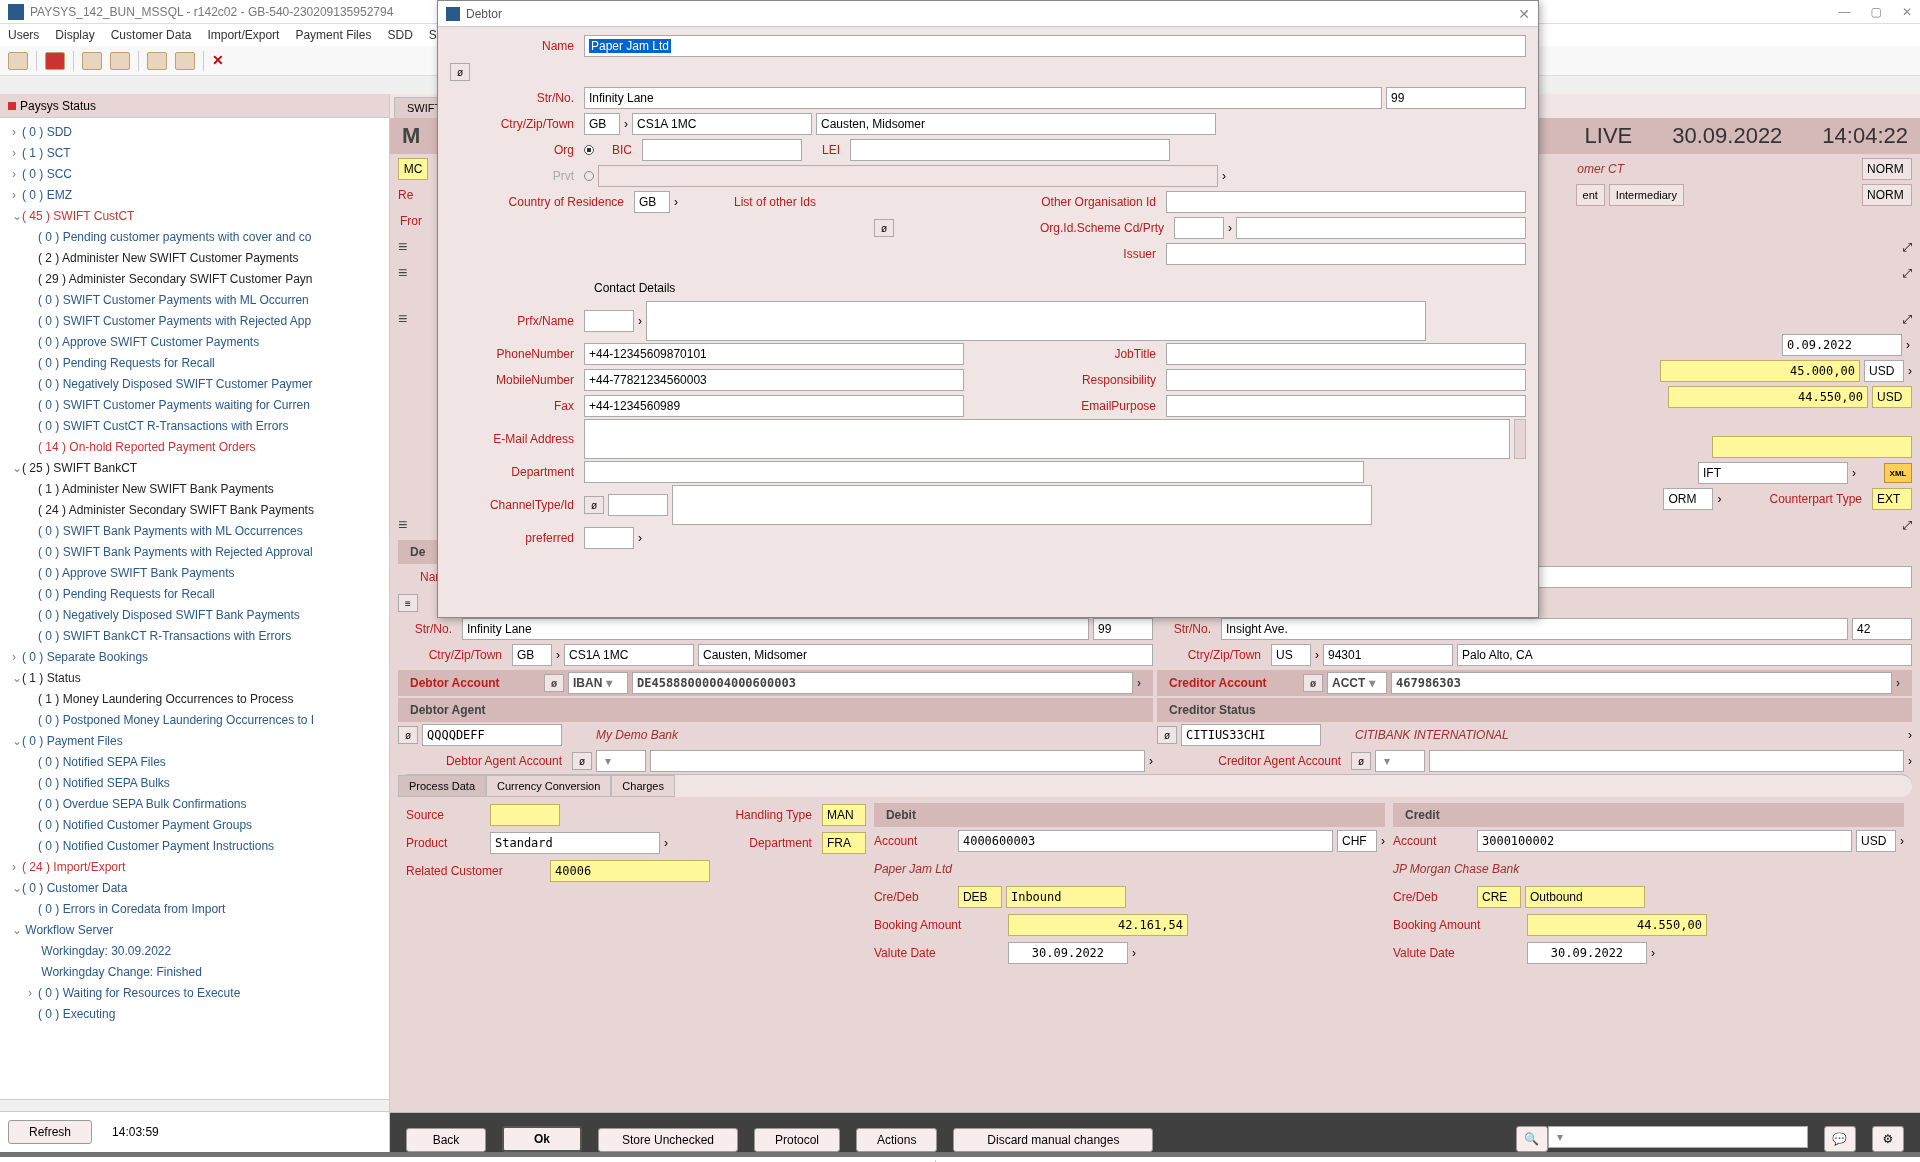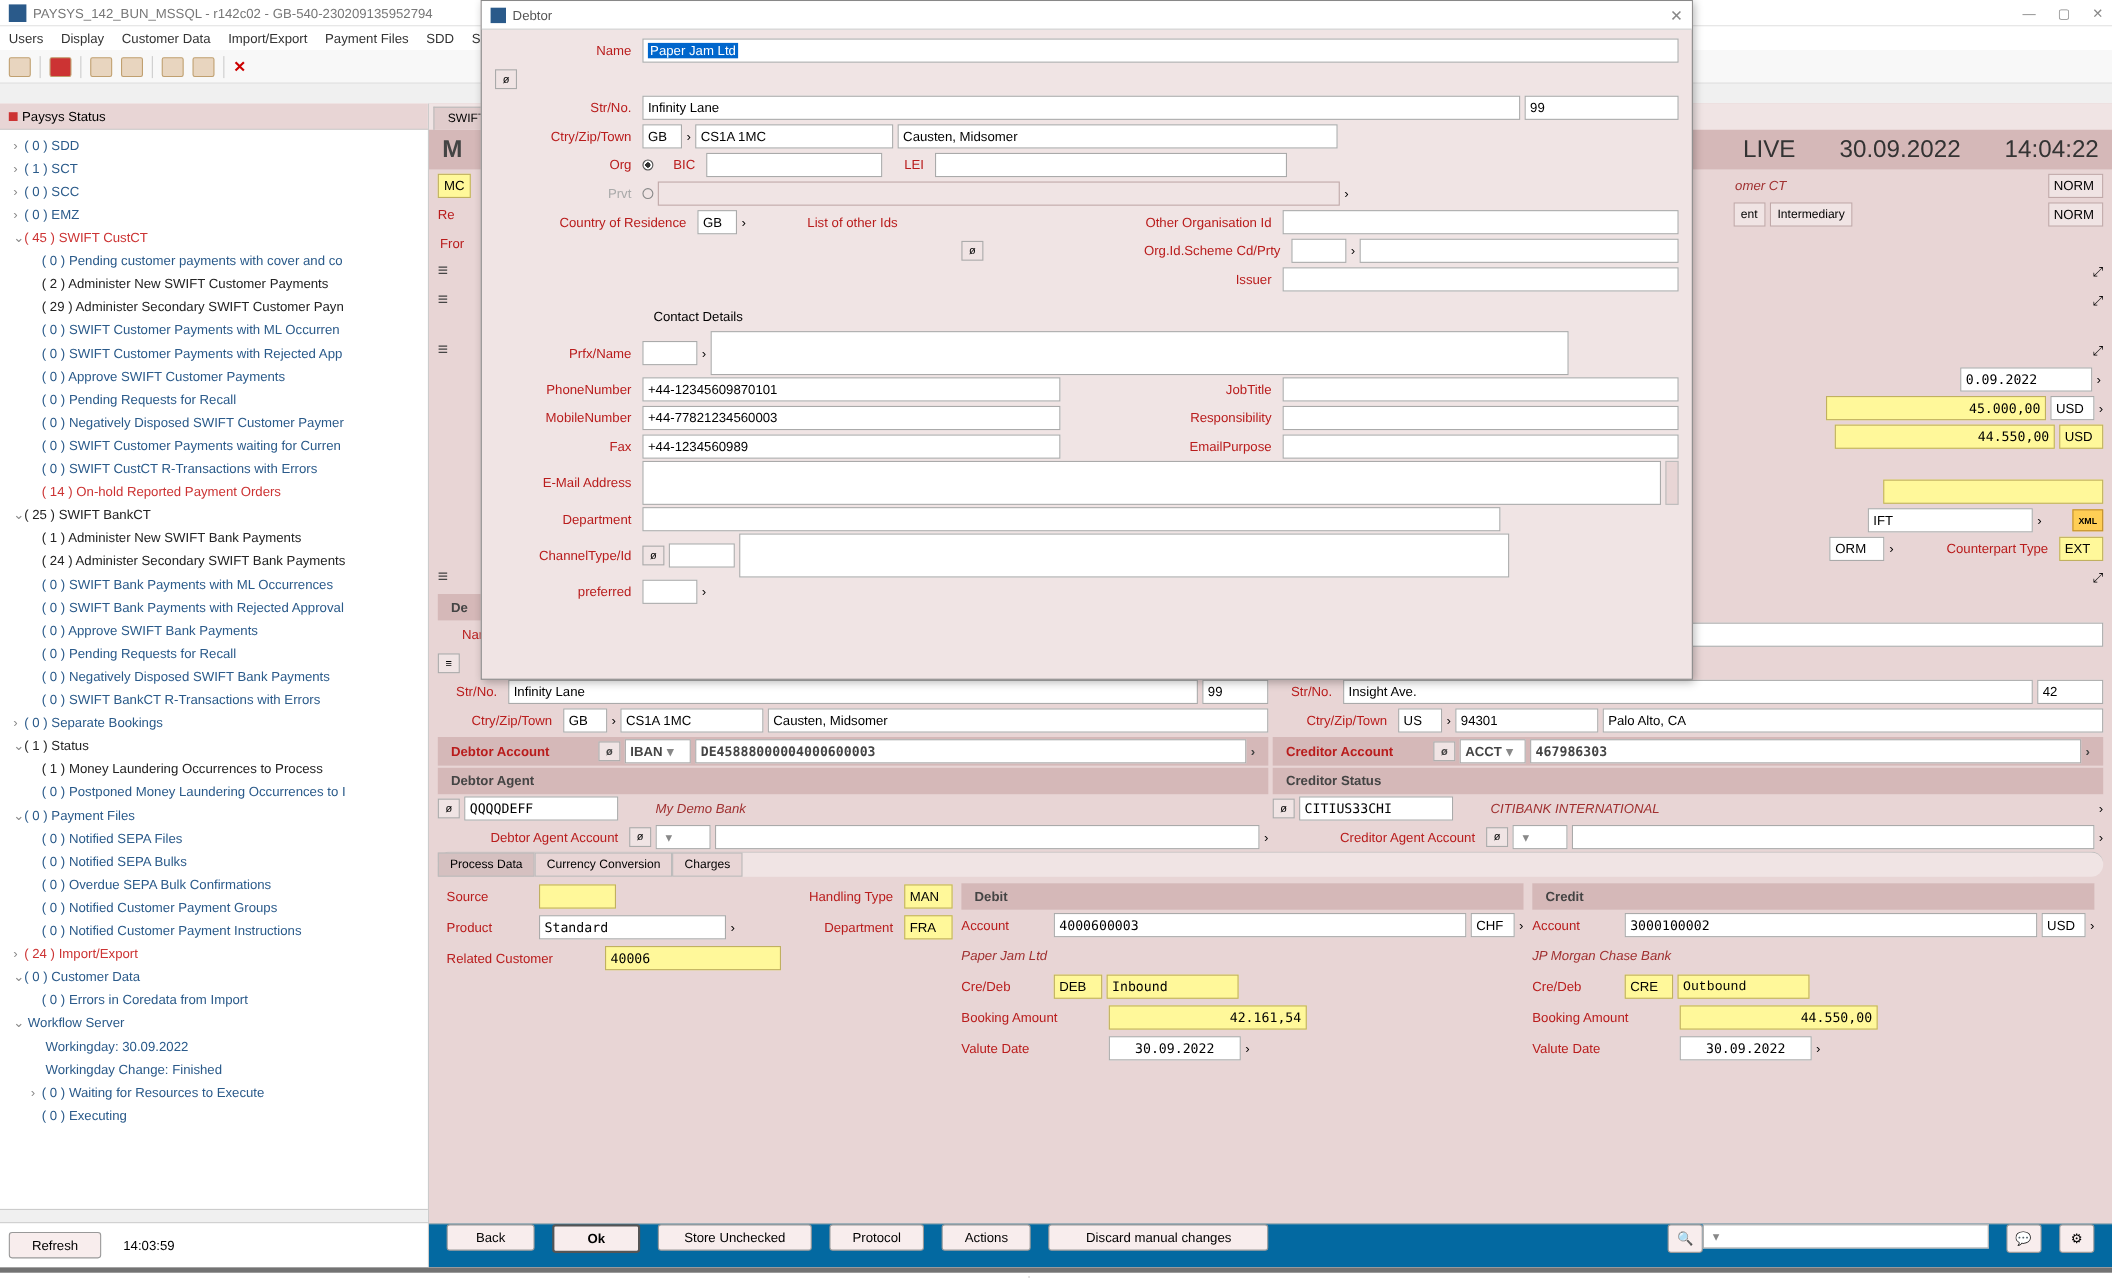--- a/index.html
+++ b/index.html
@@ -48,21 +48,21 @@
 .two-col { display: flex; gap: 4px; }
 .two-col > div { flex: 1; }
 
 .proc-tabs { display: flex; background: #f0e4e4; border-top: 1px solid #bbb; border-radius: 11px; }
 .proc-tabs .ptab { padding: 4px 10px; border: 1px solid #bbb; background: #e8d5d5; font-size: 11px; }
 .proc-tabs .ptab.active { background: #d5c0c0; }
 .proc-body { display: flex; gap: 8px; padding: 4px 8px; }
 .proc-body .pcol { flex: 1; }
 .proc-body .row { min-height: 28px; }
 
-.bottom-bar { position: absolute; bottom: 0; left: 0; right: 0; height: 40px; display: flex; align-items: flex-start; gap: 16px; padding: 0 16px; background: #0369a1; border-top: 1px solid #bbb; }
+.bottom-bar { position: absolute; bottom: 0; left: 0; right: 0; height: 40px; display: flex; align-items: flex-end; gap: 16px; padding: 0 16px; background: #404040; border-top: 1px solid #bbb; }
 .bottom-bar .btn { min-width: 80px; }
 .bottom-bar .wide { min-width: 200px; }
 .bottom-bar .search { display: flex; margin-left: auto; }
 .bottom-bar .search .fld { width: 260px; }
 .bottom-bar .icobtn { width: 32px; height: 26px; border: 1px solid #999; border-radius: 3px; display: flex; align-items: center; justify-content: center; background: #f8eded; }
 
 .statusbar { height: 28px; background: #fff; border-top: 5px solid #737373; display: flex; align-items: center; padding: 0 10px; color: #555; }
 .statusbar .sep { width: 1px; height: 18px; background: #ccc; margin: 0 20px; }
 
 
@@ -415,21 +415,21 @@
             <span class="fld" style="flex:1;font-family:monospace">3000100002</span>
             <span class="fld" style="width:40px">USD</span>
               <span>›</span>
           </div>
           <div class="row">
               <span class="red-italic">JP Morgan Chase Bank</span>
             </div>
           <div class="row">
             <span class="lbl" style="width:80px;text-align:left">Cre/Deb</span>
             <span class="fld yellow" style="width:44px">CRE</span>
-            <span class="fld yellow" style="width:120px;font-family:Liberation Mono, monospace">Outbound</span>
+            <span class="fld yellow" style="width:120px;font-family:Liberation Sans, sans-serif">Outbound</span>
           </div>
           <div class="row">
             <span class="lbl" style="width:130px;text-align:left">Booking Amount</span>
             <span class="fld yellow" style="width:180px;justify-content:flex-end;font-family:monospace">44.550,00</span>
           </div>
           <div class="row">
             <span class="lbl" style="width:130px;text-align:left">Valute Date</span>
             <span class="fld" style="width:120px;font-family:monospace;justify-content:center">30.09.2022</span>
               <span>›</span>
           </div>

